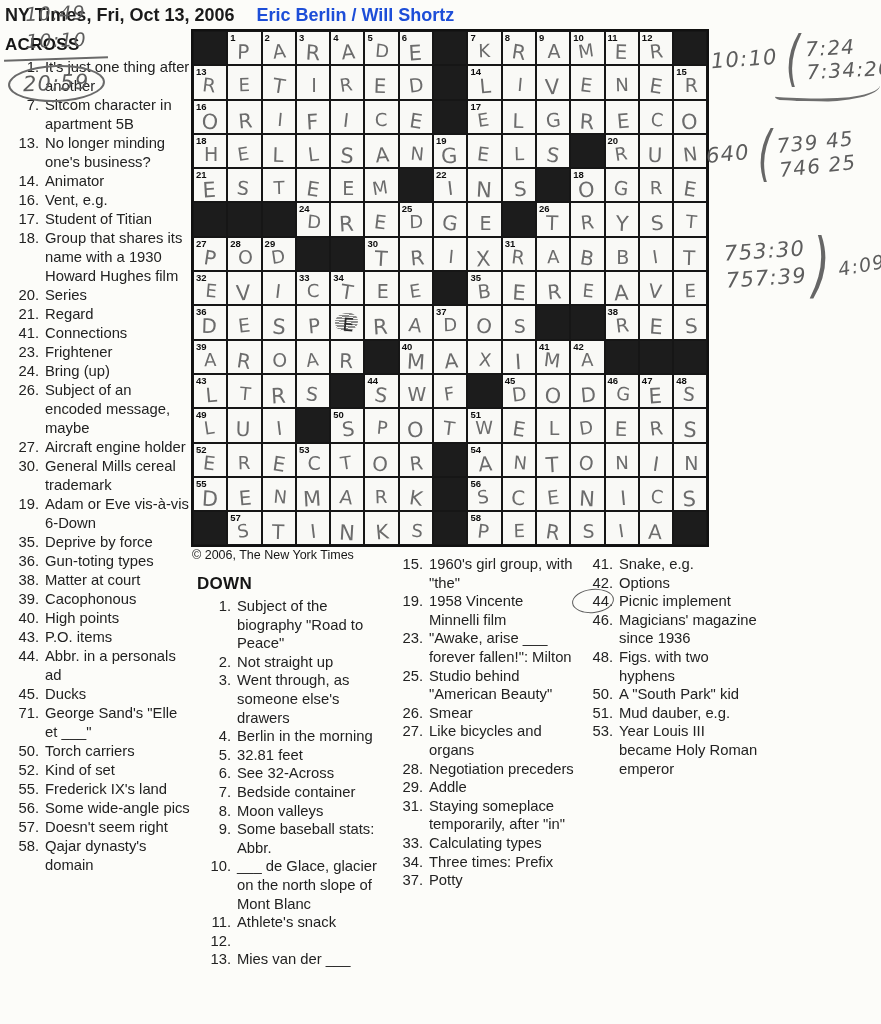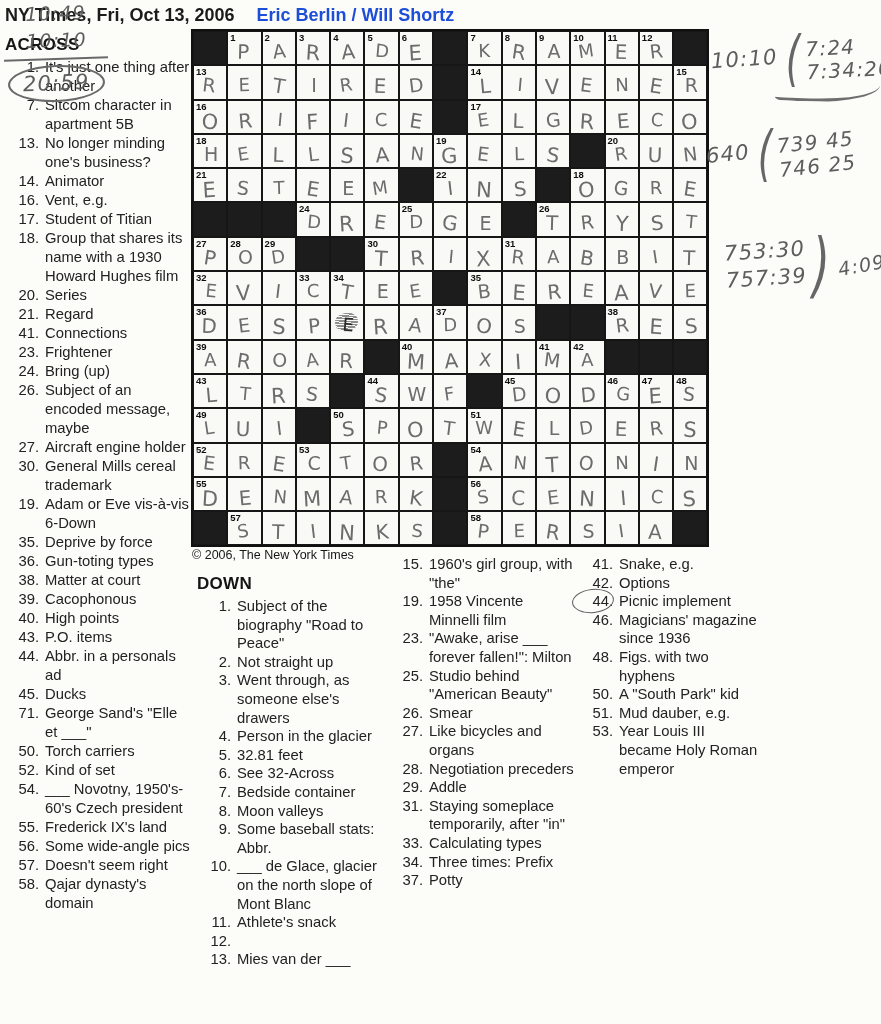--- a/index.html
+++ b/index.html
@@ -175,24 +175,20 @@
         </div>
         <div class="clue">
           <span class="cnum">50.</span>
           <span class="ctext">Torch carriers</span>
         </div>
         <div class="clue">
           <span class="cnum">52.</span>
           <span class="ctext">Kind of set</span>
         </div>
         <div class="clue">
-          <span class="cnum">54.</span>
-          <span class="ctext">___ Novotny, 1950's-60's Czech president</span>
-        </div>
-        <div class="clue">
           <span class="cnum">55.</span>
           <span class="ctext">Frederick IX's land</span>
         </div>
         <div class="clue">
           <span class="cnum">56.</span>
           <span class="ctext">Some wide-angle pics</span>
         </div>
         <div class="clue">
           <span class="cnum">57.</span>
           <span class="ctext">Doesn't seem right</span>
@@ -894,21 +890,21 @@
         <div class="clue">
           <span class="cnum">2.</span>
           <span class="ctext">Not straight up</span>
         </div>
         <div class="clue">
           <span class="cnum">3.</span>
           <span class="ctext">Went through, as someone else's drawers</span>
         </div>
         <div class="clue">
           <span class="cnum">4.</span>
-          <span class="ctext">Person in the glacier</span>
+          <span class="ctext">Berlin in the morning</span>
         </div>
         <div class="clue">
           <span class="cnum">5.</span>
           <span class="ctext">32.81 feet</span>
         </div>
         <div class="clue">
           <span class="cnum">6.</span>
           <span class="ctext">See 32-Across</span>
         </div>
         <div class="clue">

